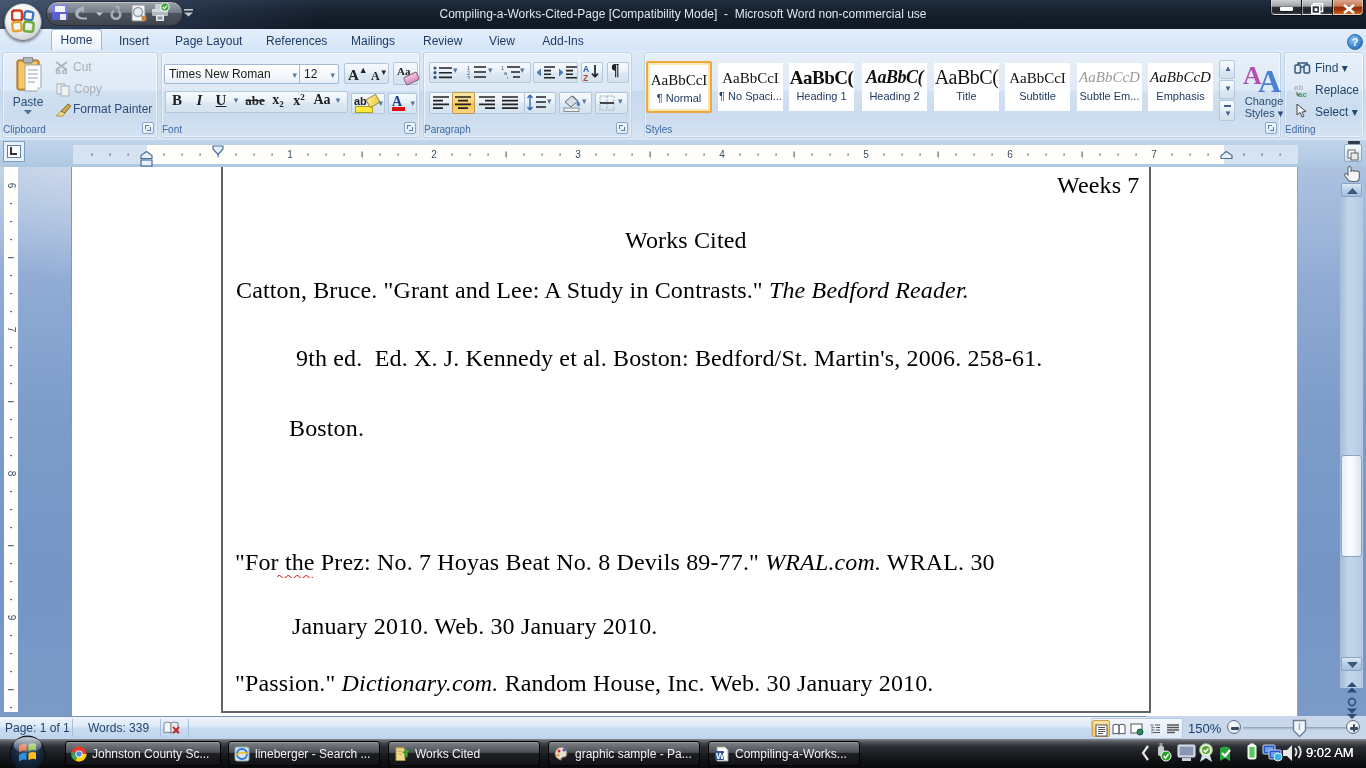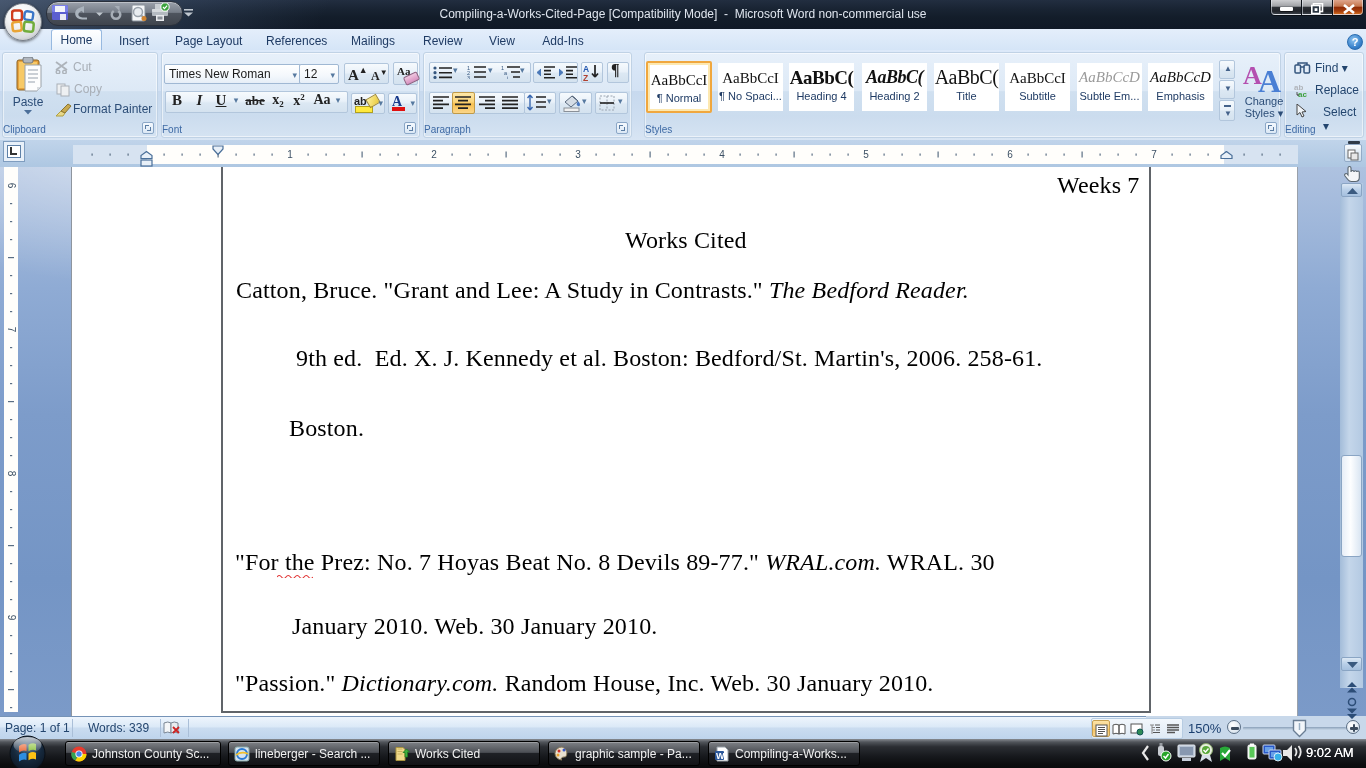--- a/index.html
+++ b/index.html
@@ -360,21 +360,21 @@
       <div class="abs stybox stysel" style="left:1px;top:8px;width:66px;height:52px;">
         <div class="styaa" style="top:9px;">AaBbCcI</div>
         <div class="stylbl" style="top:29px;">¶ Normal</div>
       </div>
       <div class="abs stybox" style="left:73px;top:10px;">
         <div class="styaa" style="top:7px;">AaBbCcI</div>
         <div class="stylbl" style="top:27px;">¶ No Spaci...</div>
       </div>
       <div class="abs stybox" style="left:144px;top:10px;">
         <div class="styaa" style="top:4px;font-size:19px;font-weight:bold;letter-spacing:-0.5px;">AaBbC(</div>
-        <div class="stylbl" style="top:27px;">Heading 4</div>
+        <div class="stylbl" style="top:27px;">Heading 1</div>
       </div>
       <div class="abs stybox" style="left:217px;top:10px;">
         <div class="styaa" style="top:4px;font-size:18px;font-weight:bold;font-style:italic;letter-spacing:-0.5px;">AaBbC(</div>
         <div class="stylbl" style="top:27px;">Heading 2</div>
       </div>
       <div class="abs stybox" style="left:289px;top:10px;">
         <div class="styaa" style="top:3px;font-size:20px;letter-spacing:-0.5px;">AaBbC(</div>
         <div class="stylbl" style="top:27px;">Title</div>
       </div>
       <div class="abs stybox" style="left:360px;top:10px;">
@@ -418,21 +418,21 @@
       <div class="abs" style="left:30px;top:8px;font-size:12px;color:#23456e;">Find ▾</div>
       <svg class="abs" style="left:9px;top:30px;" width="19" height="15" viewBox="0 0 19 15">
         <text x="0" y="7" font-size="8" font-weight="bold" fill="#b0b4ba" font-family="Liberation Sans">ab</text>
         <text x="4" y="14" font-size="8" font-weight="bold" fill="#3da03d" font-family="Liberation Sans">ac</text>
         <path d="M3 9 v3 h1.5 M3 12 l2 0" stroke="#555" stroke-width="1" fill="none"></path>
       </svg>
       <div class="abs" style="left:30px;top:30px;font-size:12px;color:#23456e;">Replace</div>
       <svg class="abs" style="left:11px;top:51px;" width="12" height="15" viewBox="0 0 12 15">
         <path d="M1 0 L1 11 L4 8.5 L6 13 L8 12 L6 8 L10 7.5 Z" fill="#f0f4f8" stroke="#444" stroke-width="1"></path>
       </svg>
-      <div class="abs" style="left:30px;top:52px;font-size:12px;color:#23456e;margin-left:8px;">Select ▾</div>
+      <div class="abs" style="left:30px;top:52px;font-size:12px;color:#23456e;">Select ▾</div>
       <div class="glabel">Editing</div>
     </div>
   </div>
 
   <div id="rulerrow">
     <div class="abs" id="tabsel"></div>
     <div class="abs" id="tabselin"></div>
     <div class="abs" id="tabselL"></div>
     <div class="abs" id="hruler"></div>
     <div class="abs" id="hrulerwhite"></div>

